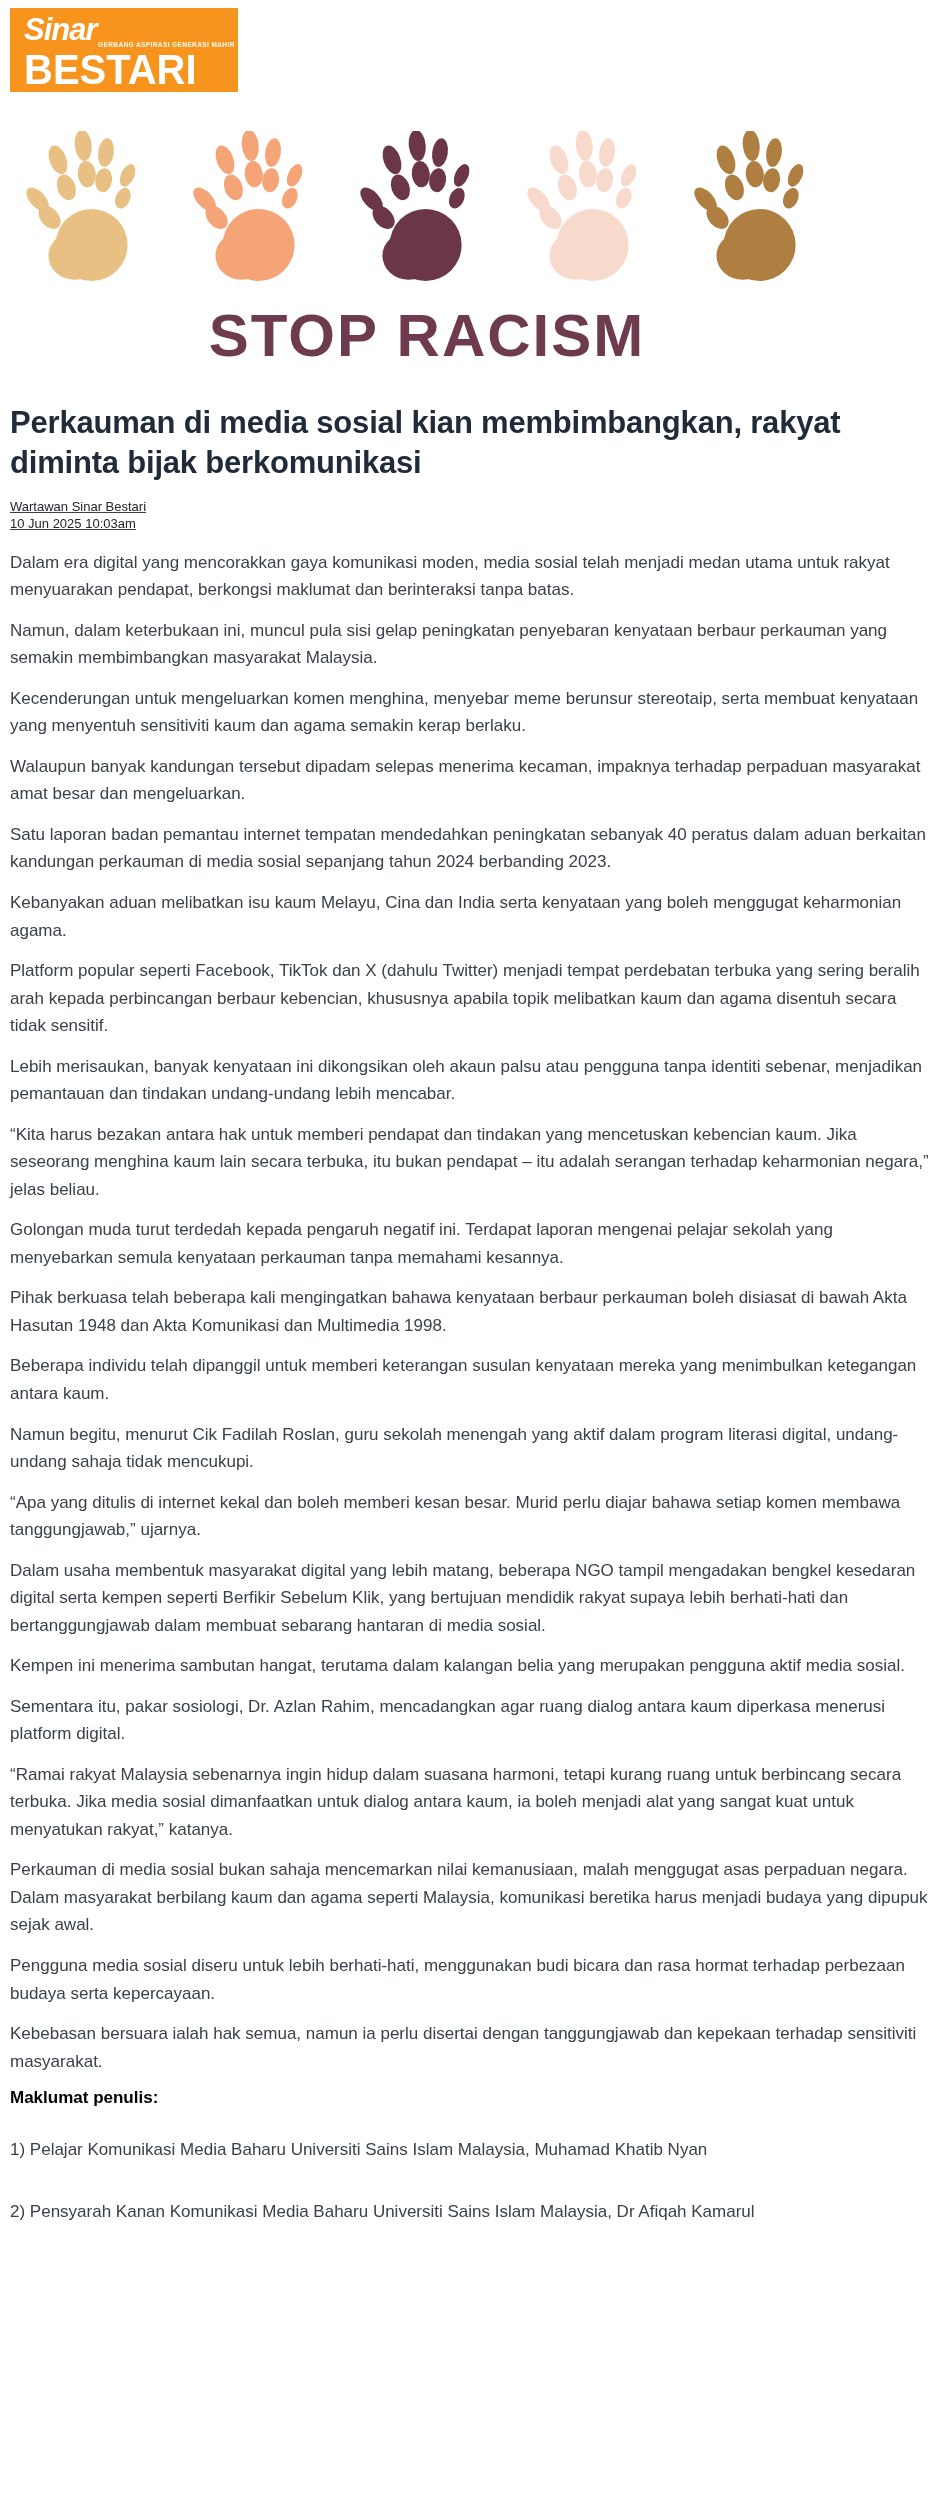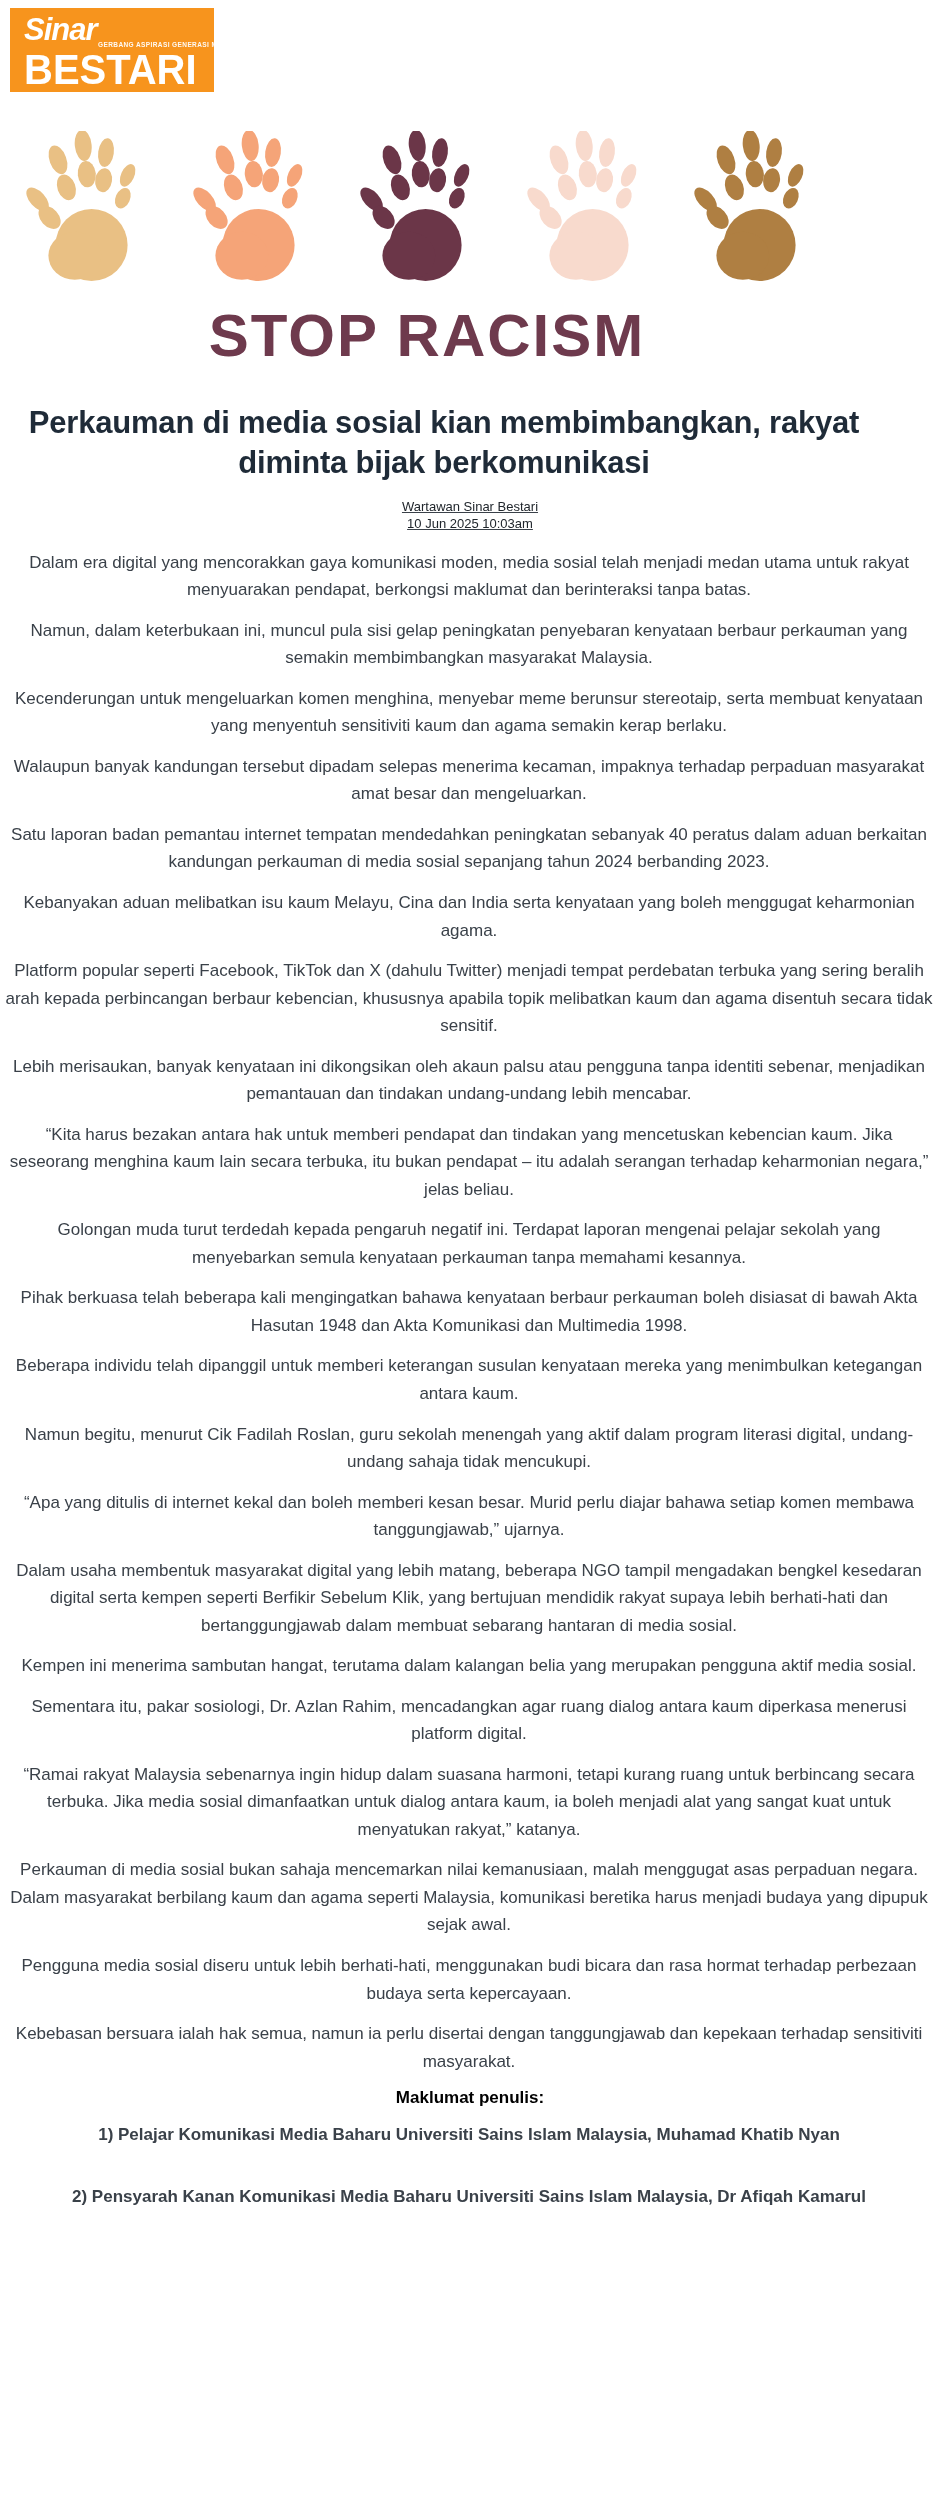--- a/index.html
+++ b/index.html
@@ -6,21 +6,21 @@
   html, body { background: #ffffff; }
   body {
     width: 946px;
     font-family: "Liberation Sans", sans-serif;
     color: #3a4149;
   }
   .page { width: 946px; padding: 4px 0 40px 0; }
 
   
   .logo {
-    width: 204px; height: 84px;
+    width: 228px; height: 84px;
     margin: 4px 0 0 10px;
     background: #f7941d;
     color: #ffffff;
     padding: 6px 10px 4px 14px;
     position: relative;
     overflow: hidden;
   }
   .logo-line1 {
     font-style: italic;
     font-weight: 800;
@@ -63,21 +63,21 @@
     text-align: center;
     font-weight: 600;
     font-size: 60px;
     letter-spacing: 2px;
     line-height: 1.05;
     margin-top: 16px;
     white-space: nowrap;
   }
 
   
-  .article { padding: 0 10px 0 4px; text-align: center; }
+  .article { padding: 0 10px 0 10px; }
   .article-title {
     margin: 36px 0 0 0;
     max-width: 880px;
     font-size: 31px;
     font-weight: 700;
     line-height: 1.3;
     color: #1f2b38;
     letter-spacing: -0.2px;
   }
   .meta { margin-top: 14px; text-decoration: underline; }
@@ -93,21 +93,21 @@
     color: #3a4149;
     margin-bottom: 13px;
     max-width: 930px;
   }
   .authors-heading {
     font-size: 17px;
     font-weight: 700;
     color: #000000;
     margin-top: 6px;
   }
-  .authors-list { margin-top: 13px; font-weight: bold; }
+  .authors-list { margin-top: 28px; }
   .author-line {
     font-size: 17px;
     line-height: 1.62;
     color: #3a4149;
     margin-bottom: 34px;
     max-width: 930px;
   }
 
   .svg-defs { position: absolute; width: 0; height: 0; overflow: hidden; }
 </style>

